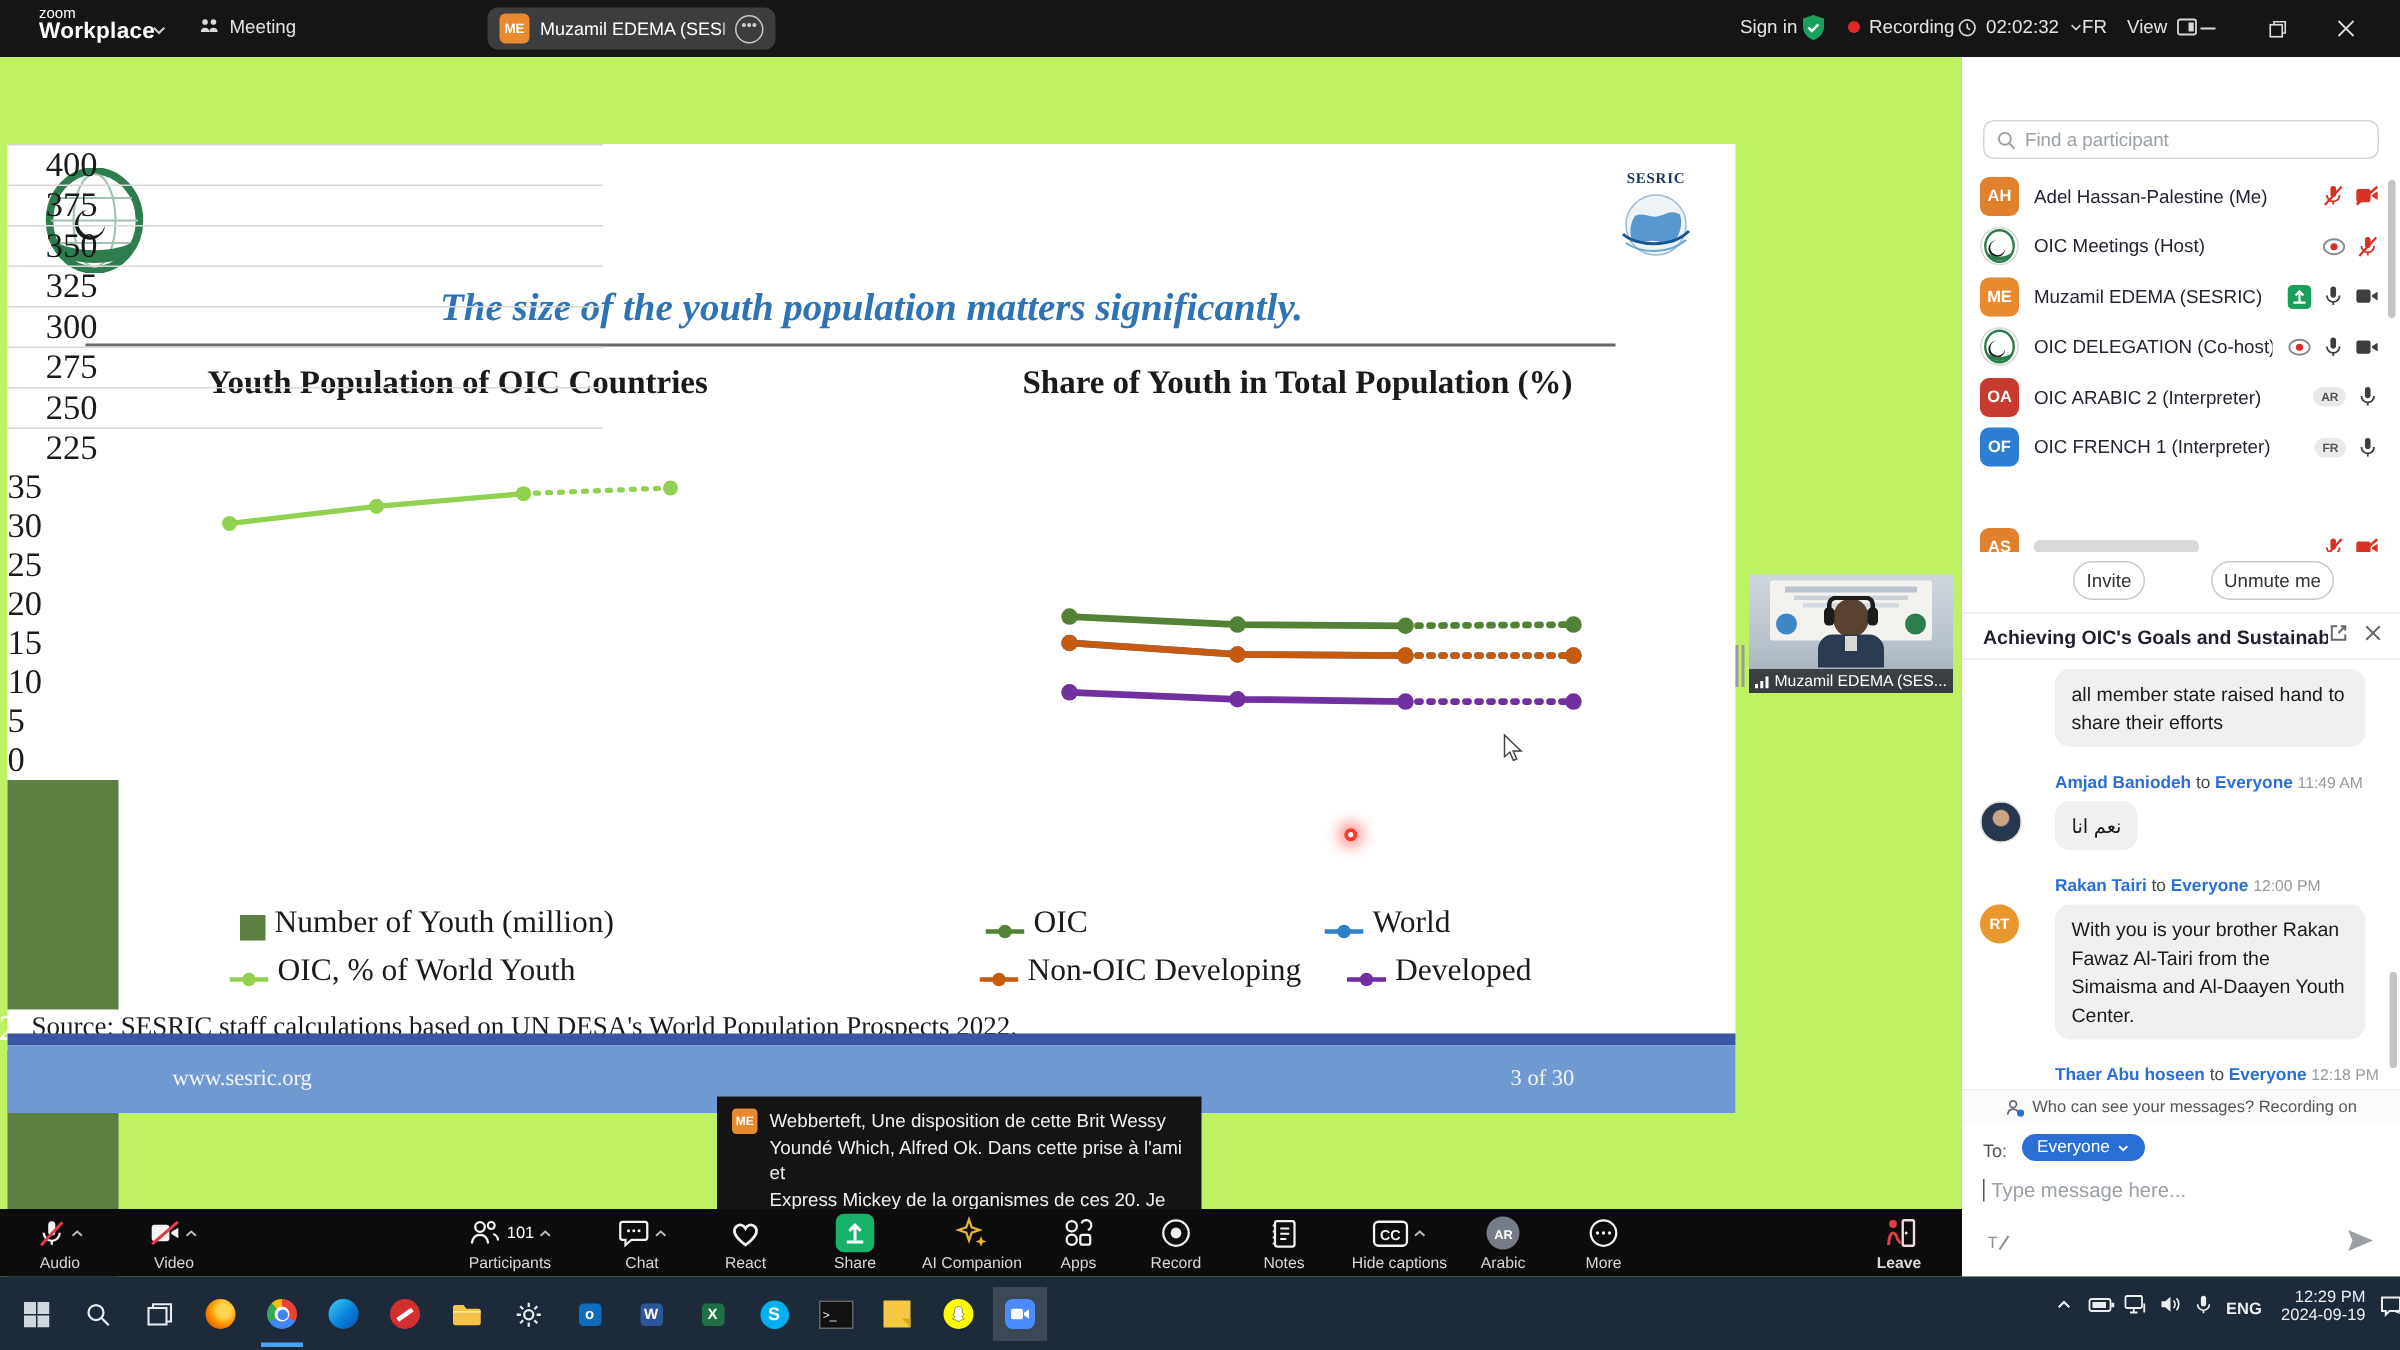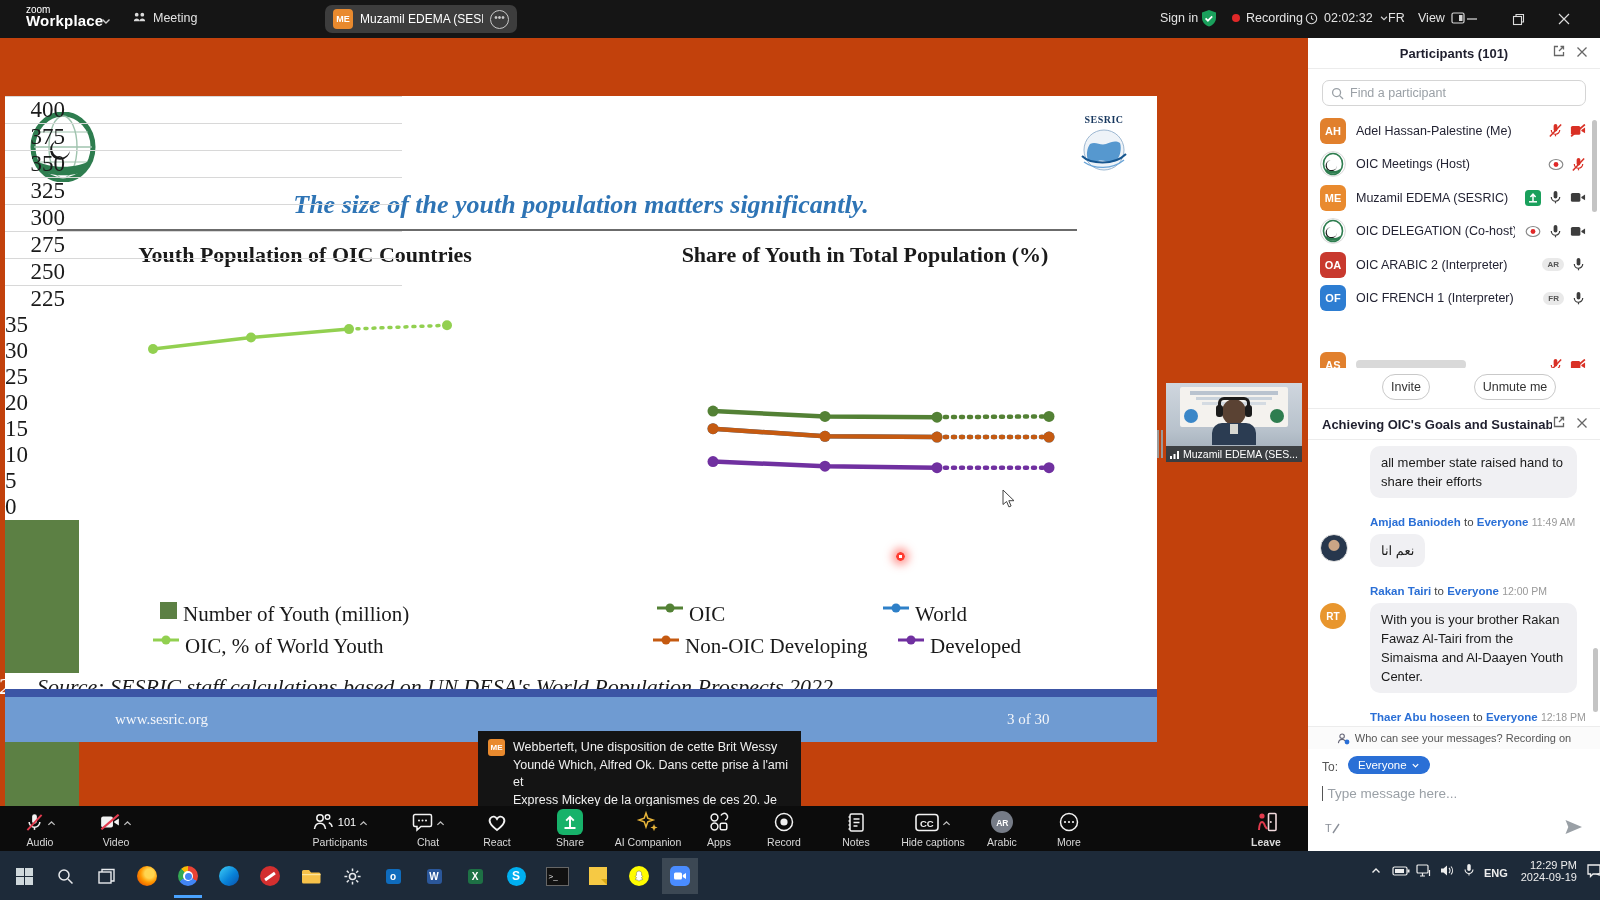--- a/index.html
+++ b/index.html
@@ -1,16 +1,16 @@
 <!DOCTYPE html>
 <html><head>
 <meta charset="utf-8">
 <style>
   html,body{margin:0;padding:0;background:#000;}
-  #root{position:relative;width:1600px;height:900px;overflow:hidden;background:#c2410c;font-family:"Liberation Sans",sans-serif;}
+  #root{position:relative;width:1600px;height:900px;overflow:hidden;background:#bef264;font-family:"Liberation Sans",sans-serif;}
   .abs{position:absolute;}
   
   #topbar{left:0;top:0;width:1600px;height:38px;background:#151515;color:#e9e9e9;}
   #topbar .zoom-logo{left:26px;top:4px;line-height:11px;color:#fff;}
   #topbar .zoom-logo .z1{font-size:10px;}
   #topbar .zoom-logo .z2{font-size:15px;font-weight:bold;letter-spacing:.2px;}
   .tb-item{font-size:12.5px;color:#e3e3e3;display:flex;align-items:center;gap:6px;}
   #share-pill{left:325px;top:5px;width:192px;height:28px;background:#3d3d3d;border-radius:7px;display:flex;align-items:center;gap:7px;padding:0 8px;box-sizing:border-box;}
   .mini-avatar{width:20px;height:20px;border-radius:4px;background:#e98a2e;color:#fff;font-size:9px;font-weight:bold;display:flex;align-items:center;justify-content:center;flex:0 0 auto;}
   #share-pill .lbl{font-size:12px;color:#fff;white-space:nowrap;overflow:hidden;}
@@ -19,22 +19,22 @@
   
   #slide{left:5px;top:96px;width:1152px;height:646px;background:#fff;font-family:"Liberation Serif",serif;color:#111;}
   #slide-title{left:0;top:28px;width:1152px;text-align:center;font-size:41px;font-weight:bold;color:#17375e;}
   #slide-sub{left:0;top:94px;width:1152px;text-align:center;font-size:26px;font-weight:bold;font-style:italic;color:#2e74b5;}
   #slide-hr{left:52px;top:133px;width:1020px;height:1.5px;background:#6b6b6b;}
   .chart-title{font-size:22px;font-weight:bold;color:#1a1a1a;text-align:center;}
   .tick{font-size:23px;color:#1a1a1a;}
   .gridline{height:1px;background:#d8d8d8;}
   .bar{background:#5c8044;}
   .bar-val{color:#fff;font-size:24px;text-align:center;width:80px;margin-left:-40px;}
-  .legend-row{display:flex;align-items:flex-start;gap:6px;font-size:21px;color:#1a1a1a;}
-  #source-line{left:32px;top:578px;font-size:22px;font-style:italic;color:#1a1a1a;}
+  .legend-row{display:flex;align-items:flex-end;gap:6px;font-size:21px;color:#1a1a1a;}
+  #source-line{left:16px;top:578px;font-size:18px;color:#1a1a1a;}
   #footer-thin{left:0;top:593px;width:1152px;height:8px;background:#3c55a5;}
   #footer-bar{left:0;top:601px;width:1152px;height:45px;background:#6f9bd2;color:#f4f6fa;}
   #footer-url{left:110px;top:14px;font-size:15px;}
   #footer-page{left:1002px;top:14px;font-size:15px;}
   
   #panel{left:1308px;top:38px;width:292px;height:813px;background:#fff;color:#232333;}
   .panel-header{display:flex;align-items:center;height:30px;border-bottom:1px solid #ececec;}
   .panel-title{font-size:13px;font-weight:bold;color:#1f1f2e;}
   #search-box{left:14px;top:42px;width:264px;height:26px;border:1px solid #d5d5d5;border-radius:7px;display:flex;align-items:center;gap:6px;padding:0 8px;box-sizing:border-box;}
   #search-box .ph{font-size:12.5px;color:#9aa0a6;}
@@ -332,30 +332,20 @@
     <div class="mini-avatar" style="width:17px;height:17px;font-size:8px;border-radius:3px;">ME</div>
     <div class="txt" id="caption-text">
         <div>Webberteft, Une disposition de cette Brit Wessy</div>
         <div>Youndé Which, Alfred Ok. Dans cette prise à l'ami et</div>
         <div>Express Mickey de la organismes de ces 20. Je n'ai pas</div>
         <div>et de Christian Helv. Et je</div>
       </div>
   </div>
 
   <div id="panel" class="abs">
-    <div class="panel-header">
-      <div class="panel-title" style="flex:1;text-align:center;padding-left:48px;">Participants (101)</div>
-      <span style="margin-right:10px;"><svg width="14" height="14" viewBox="0 0 14 14">
-            <path d="M6 2.5H2.5v9h9V8" fill="none" stroke="#666" stroke-width="1.3"></path>
-            <path d="M8.5 2.5h3v3M11.3 2.7 7 7" fill="none" stroke="#666" stroke-width="1.3"></path>
-          </svg></span>
-      <span style="margin-right:12px;"><svg width="12" height="12" viewBox="0 0 12 12">
-            <path d="M1.5 1.5l9 9m0-9-9 9" stroke="#666" stroke-width="1.3"></path>
-          </svg></span>
-    </div>
     <div id="search-box" class="abs">
       <svg width="13" height="13" viewBox="0 0 14 14">
           <circle cx="6" cy="6" r="4.3" fill="none" stroke="#9aa0a6" stroke-width="1.4"></circle>
           <line x1="9.3" y1="9.3" x2="13" y2="13" stroke="#9aa0a6" stroke-width="1.4"></line>
         </svg>
       <span class="ph">Find a participant</span>
     </div>
     <div id="p-list" class="abs" style="left:0;top:76px;width:292px;height:254px;overflow:hidden;">
         <div class="p-row" style="top: 0px;">
           <div class="p-avatar" style="background: rgb(225, 128, 45);">AH</div>

